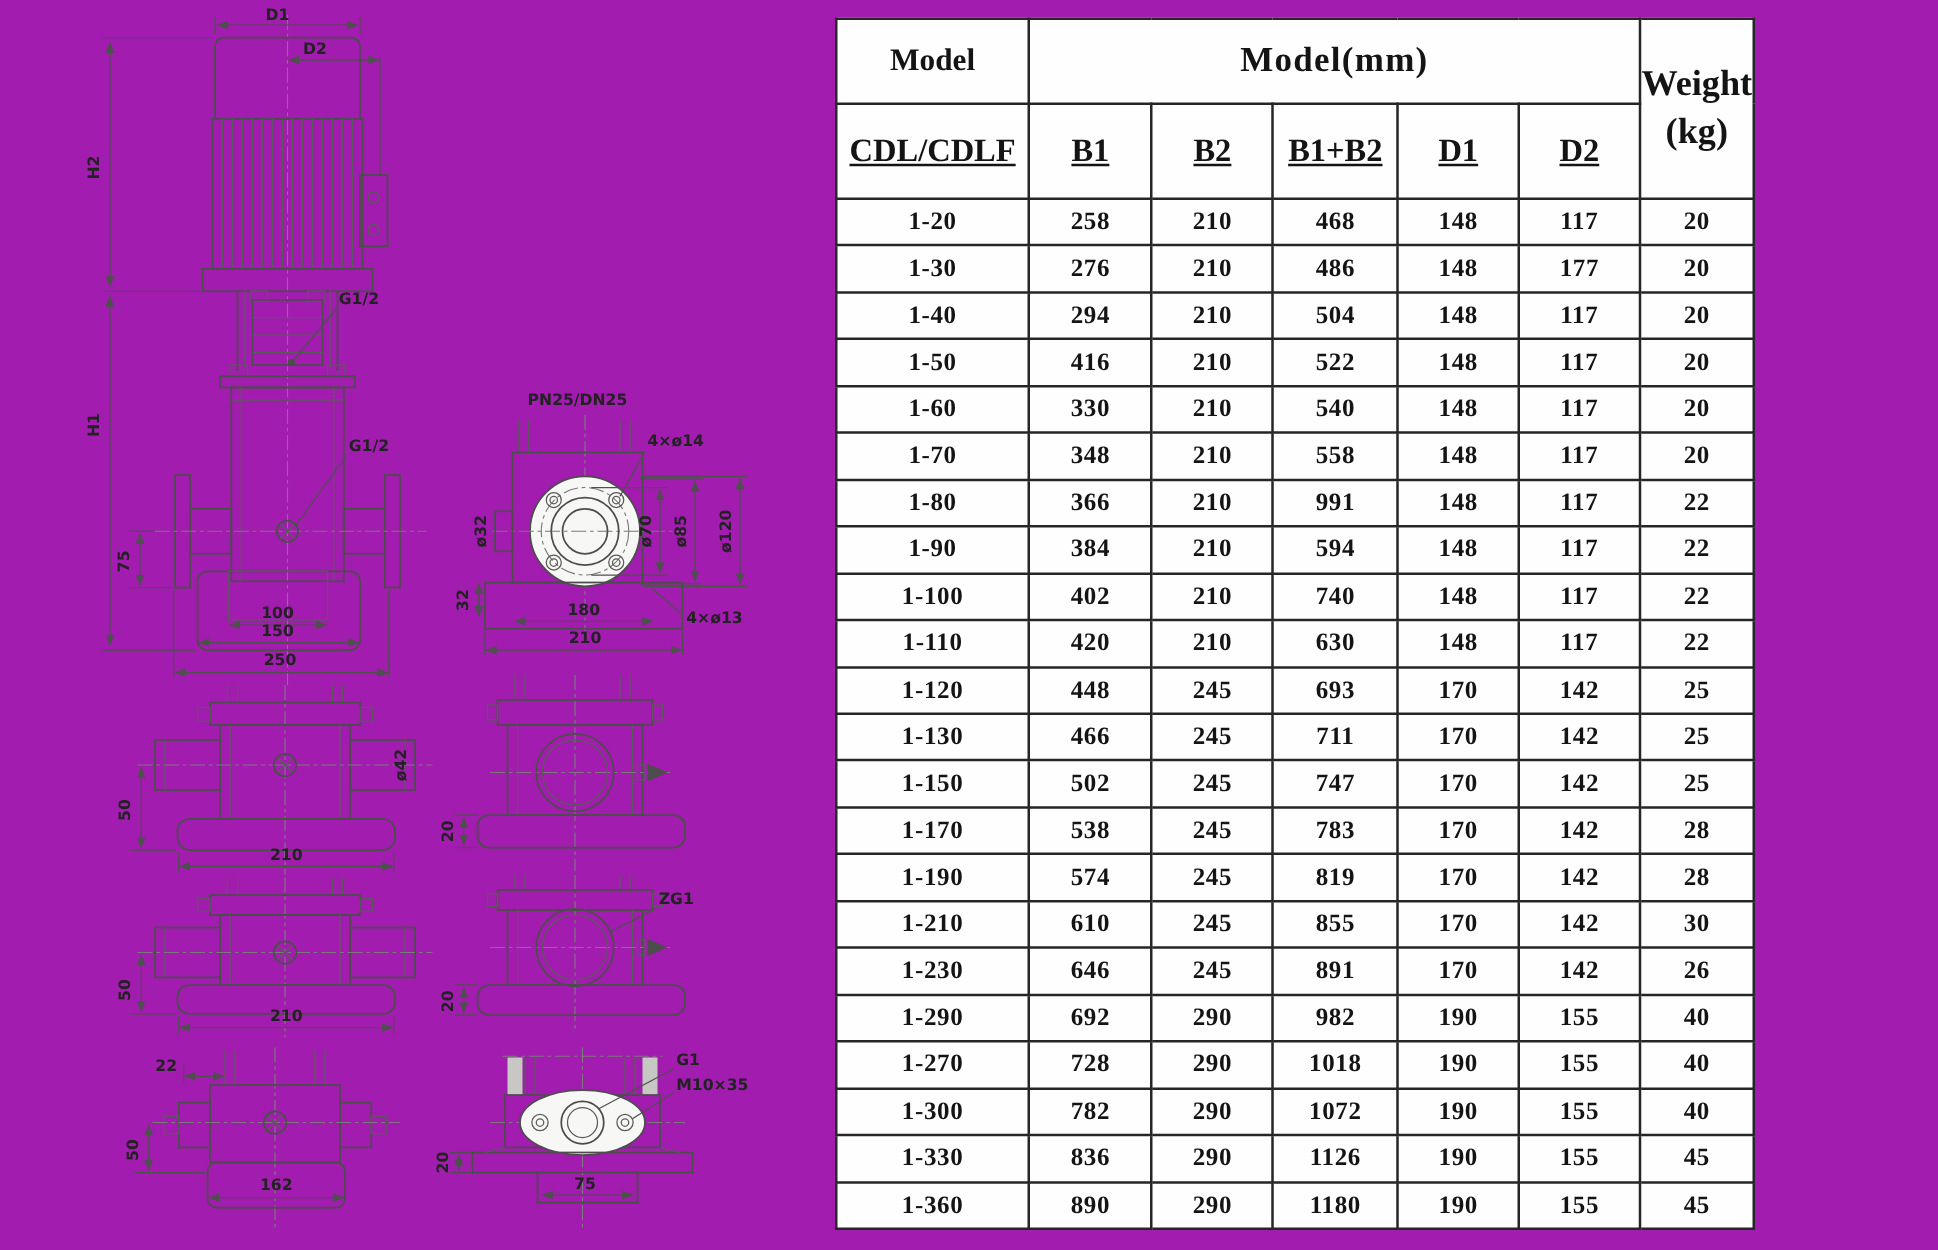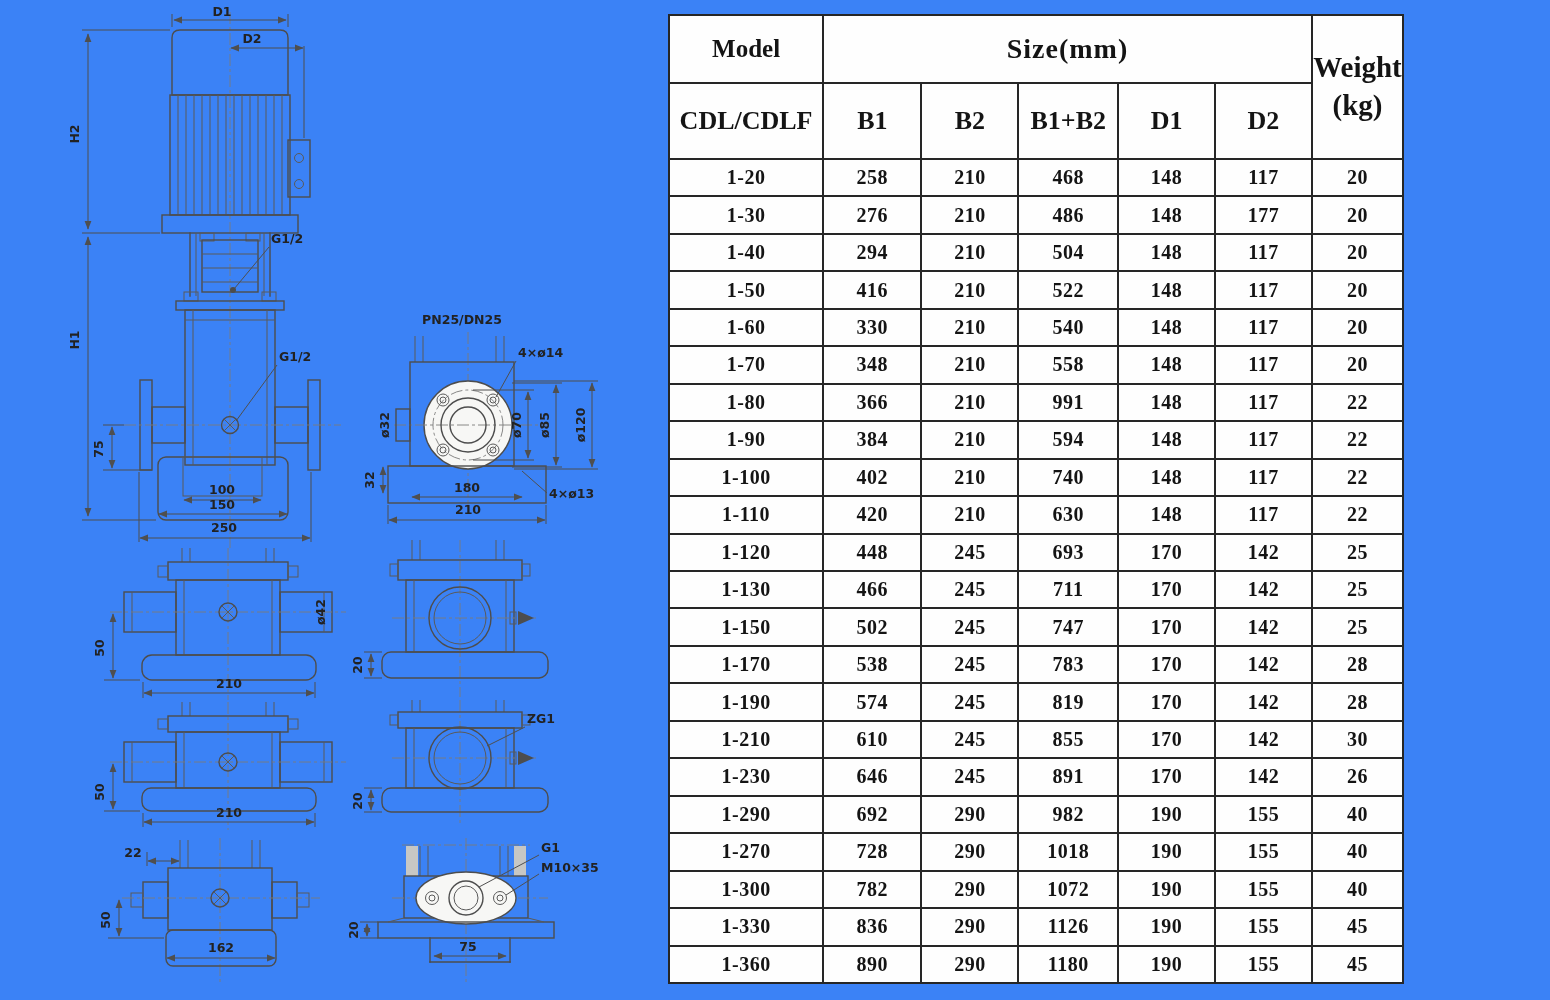--- a/index.html
+++ b/index.html
@@ -1,34 +1,34 @@
 <!DOCTYPE html>
 <html><head>
 <meta charset="utf-8">
 <style>
   html,body { margin:0; padding:0; }
   .sheet {
     position:relative; width:1550px; height:1000px;
-    background:#3b82f6; overflow:hidden;
+    background:#a21caf; overflow:hidden;
     font-family:"Liberation Sans", sans-serif;
   }
   
   .table-wrap { position:absolute; left:668px; top:14px; width:736px; height:970px; }
   table.spec {
     width:100%; height:100%; border-collapse:collapse; table-layout:fixed;
     background:#fefefe;
   }
   table.spec th, table.spec td {
     border:2.5px solid #262626;
     font-family:"Liberation Serif", serif;
     font-weight:700; color:#141414; text-align:center; vertical-align:middle;
     padding:0; overflow:hidden;
   }
   tr.hrow1 th { height:66px; }
-  tr.hrow2 th { height:74px; font-size:26px; }
+  tr.hrow2 th { height:74px; font-size:26px;text-decoration:underline; }
   th.th-model { font-size:25px; }
   th.th-size  { font-size:28px; letter-spacing:1px; }
   th.th-weight { font-size:29px; line-height:1.3; }
   table.spec tbody td { font-size:20px; letter-spacing:0.5px; }
   
   .drawing { position:absolute; left:0; top:0; }
   .ln  { fill:none; stroke:#4d4d4d; stroke-width:1.4; stroke-linecap:square; }
   .lt  { fill:none; stroke:#5a5a5a; stroke-width:1; }
   .cl  { fill:none; stroke:#7a7a7a; stroke-width:0.9; stroke-dasharray:12 3 3 3; }
   .dm  { fill:none; stroke:#4f4f4f; stroke-width:1; }
@@ -450,21 +450,21 @@
           <col style="width:13.4%">
           <col style="width:13.2%">
         <col style="width:13.6%">
           <col style="width:13.2%">
           <col style="width:13.2%">
           <col style="width:12.4%">
       </colgroup>
       <thead>
         <tr class="hrow1">
           <th class="th-model">Model</th>
-          <th class="th-size" colspan="5">Size(mm)</th>
+          <th class="th-size" colspan="5">Model(mm)</th>
           <th class="th-weight" rowspan="2">
             <div>Weight</div>
             <div>(kg)</div>
           </th>
         </tr>
         <tr class="hrow2">
           <th>CDL/CDLF</th>
           <th>B1</th>
           <th>B2</th>
           <th>B1+B2</th>

